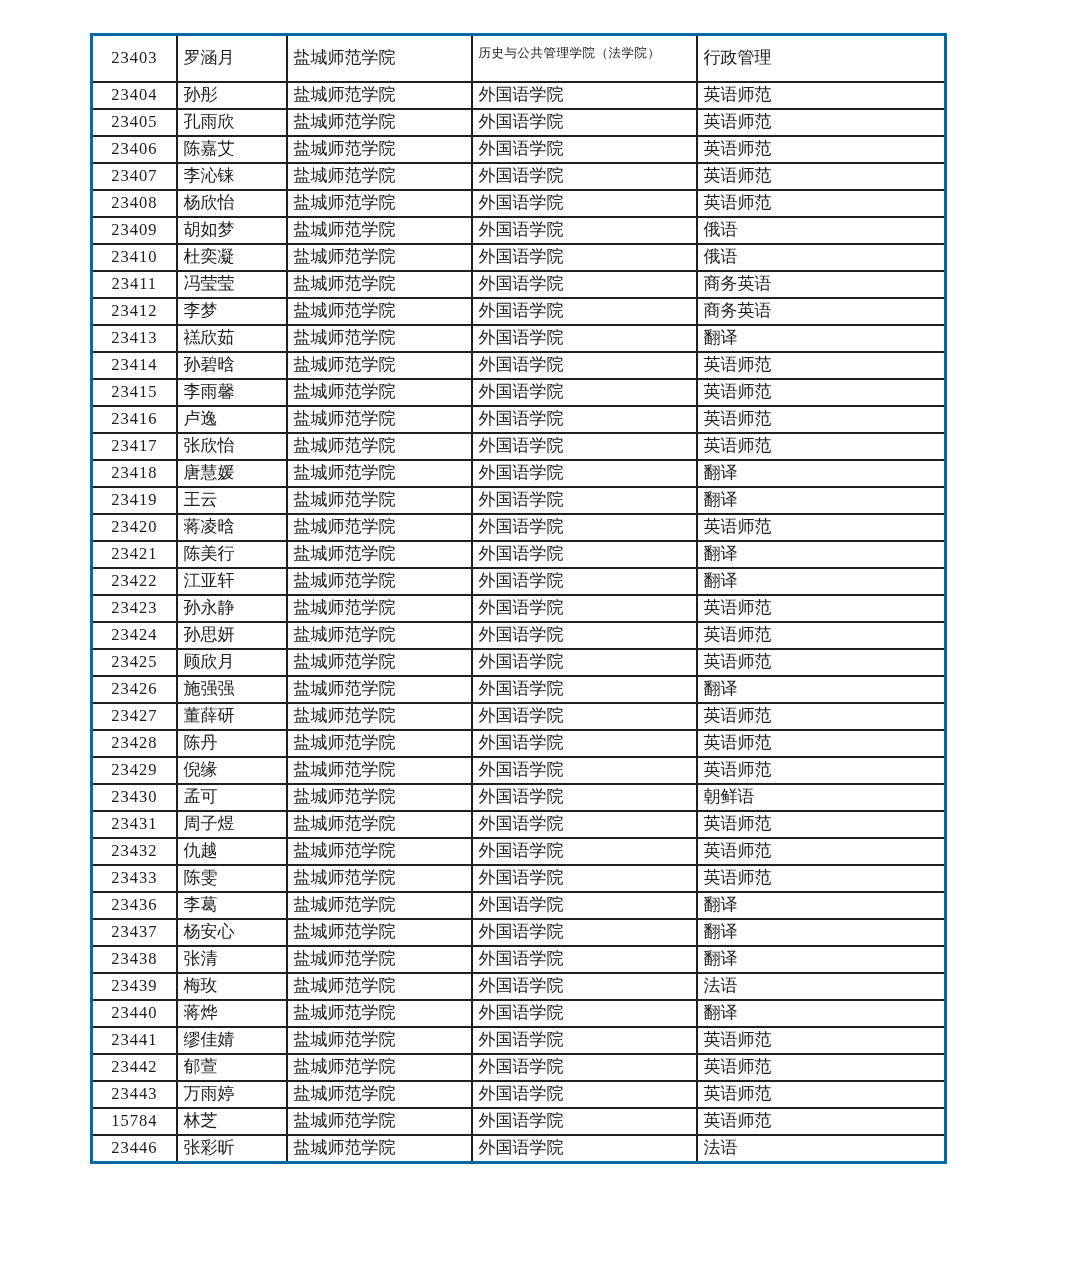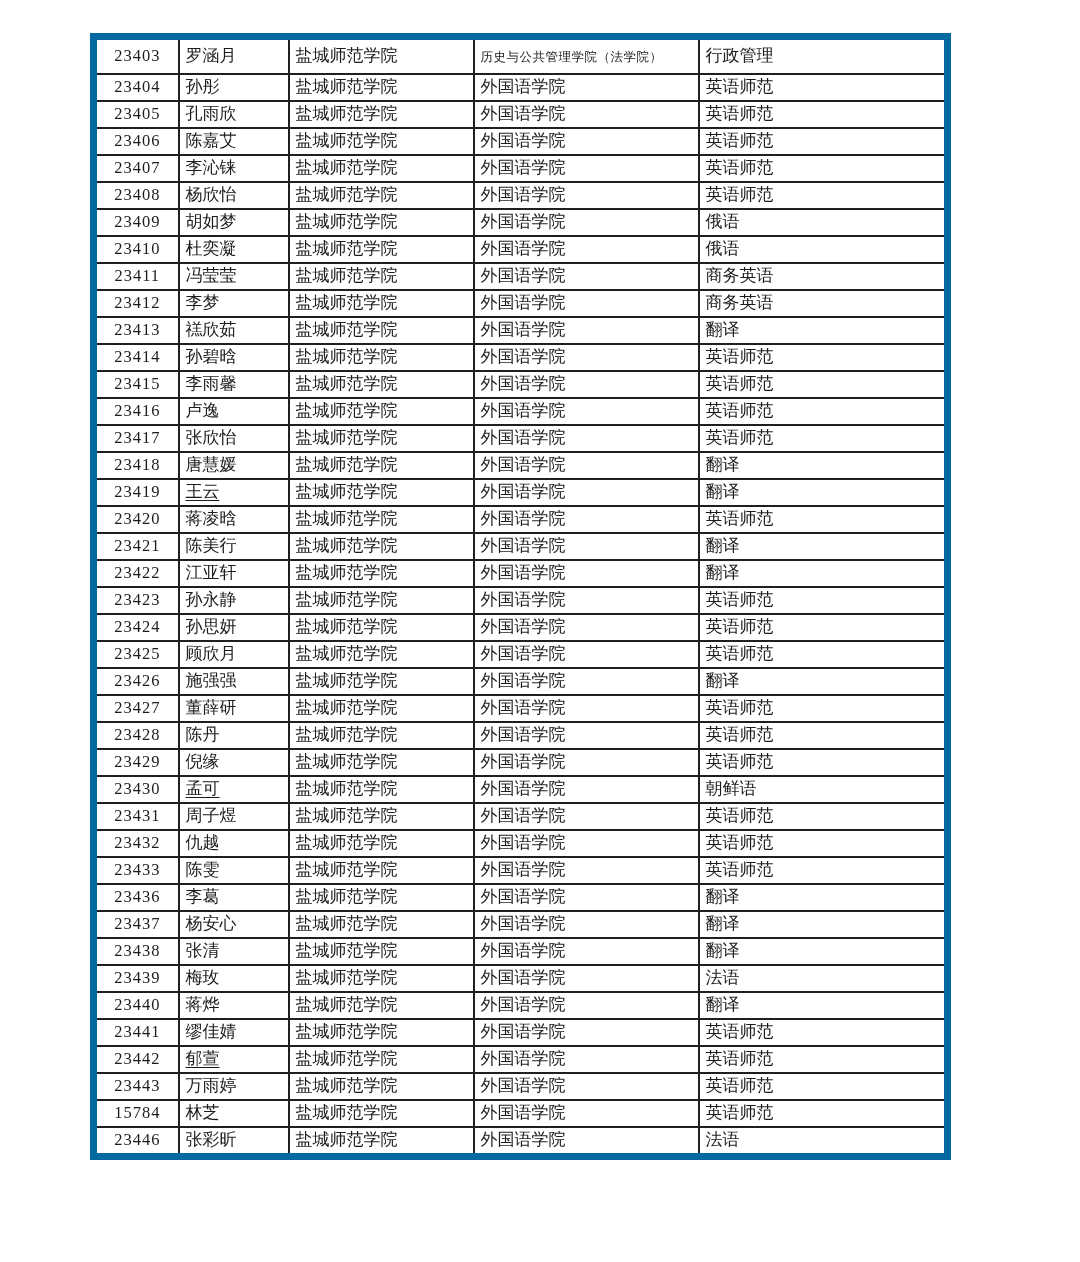--- a/index.html
+++ b/index.html
@@ -18,21 +18,21 @@
     overflow: hidden;
   }
   table.roster {
     position: absolute;
     left: 90px;
     top: 33px;
     border-collapse: collapse;
     table-layout: fixed;
     width: 854px;
     background: #ffffff;
-    border: 7px solid #0369a1;
+    border: 3px solid #0369a1;
   }
   table.roster td {
     border: 2px solid #1f1f1f;
     height: 25px;
     padding: 0 0 0 6px;
     font-size: 17px;
     color: #1c1c1c;
     vertical-align: middle;
     white-space: nowrap;
     overflow: hidden;
@@ -40,25 +40,24 @@
   }
   table.roster td.col-id {
     text-align: center;
     padding: 0;
     letter-spacing: 1px;
     font-size: 16.5px;
   }
   table.roster td.small-text {
     font-size: 12.5px;
     vertical-align: bottom;
-    padding-bottom: 8px;
+    padding-bottom: 20px;
     letter-spacing: 0.5px;
   }
   table.roster td.underlined {
-    text-decoration: underline;
     text-underline-offset: 3px;
   }
 </style>
 </head>
 <body>
 
 <div class="page">
   <table class="roster">
     <colgroup>
       <col style="width:85px">

